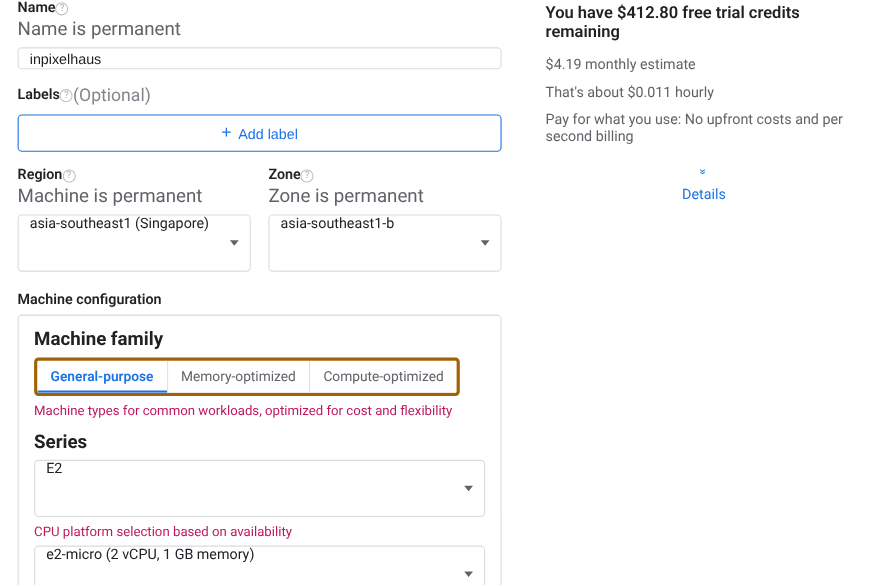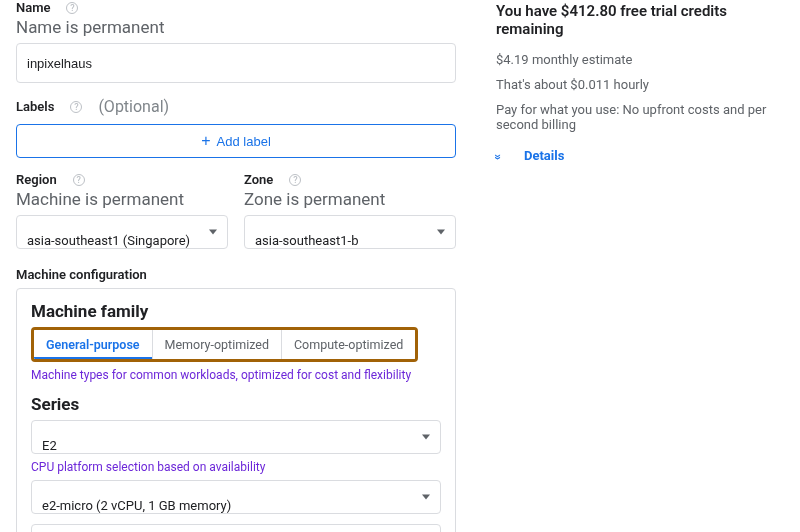--- a/index.html
+++ b/index.html
@@ -9,55 +9,55 @@
     font-size: 13px;
     color: #202124;
     background: #fff;
   }
   body { width: 800px; height: 532px; overflow: hidden; }
 
   .page { display: flex; padding: 0 16px; gap: 40px; }
   .left-col { width: 440px; flex-shrink: 0; }
   .right-col { flex: 1; padding-top: 2px; }
 
-  .field-label-row { display: flex; align-items: center; gap: 16px; margin-top: 0; }
+  .field-label-row { display: flex; align-items: center; gap: 0; margin-top: 0; }
   .field-label { font-weight: 600; color: #202124; font-size: 13px; }
   .help-icon {
     width: 12px; height: 12px; border-radius: 50%;
     border: 1px solid #bdc1c6; display: inline-flex;
     align-items: center; justify-content: center;
     font-size: 9px; color: #bdc1c6; font-weight: 500;
     cursor: default;
   }
   .optional { color: #80868b; font-size: 16px; }
   .sub-label { color: #5f6368; font-size: 17px; margin-top: 2px; }
 
   .text-input {
-    width: 100%; height: 40px; border: 1px solid #dadce0;
+    width: 100%; height: 20px; border: 1px solid #dadce0;
     border-radius: 4px; padding: 0 10px; font-size: 13px;
     color: #202124; margin-top: 6px; outline: none;
   }
 
   .add-label-btn {
     width: 100%; height: 34px; border: 1px solid #1a73e8;
     border-radius: 4px; background: #fff; color: #1a73e8;
     font-size: 13px; font-weight: 500; display: flex;
     align-items: center; justify-content: center; gap: 6px;
     cursor: pointer; margin-top: 8px;
   }
   .plus { font-size: 16px; line-height: 1; }
 
   .two-col { display: flex; gap: 16px; margin-top: 14px; }
   .two-col > div { flex: 1; }
 
   .select {
-    width: 100%; height: 34px; border: 1px solid #dadce0;
+    width: 100%; height: 52px; border: 1px solid #dadce0;
     border-radius: 4px; padding: 0 28px 0 10px; font-size: 13px;
     color: #202124; margin-top: 6px; background: #fff;
-    display: flex; align-items: flex-end; position: relative;
+    display: flex; align-items: flex-start; position: relative;
     cursor: pointer;
   }
   .select::after {
     content: ''; position: absolute; right: 10px; top: 50%;
     width: 0; height: 0; border-left: 4px solid transparent;
     border-right: 4px solid transparent; border-top: 5px solid #5f6368;
     transform: translateY(-50%);
   }
 
   .section-heading { font-weight: 600; font-size: 13px; margin-top: 18px; margin-bottom: 6px; }
@@ -70,30 +70,30 @@
   .inner-label { font-weight: 700; font-size: 17px; }
 
   .tabs { display: flex; border: 3px solid #a16207; border-radius: 4px; overflow: hidden; margin-top: 6px; width: fit-content; }
   .tab {
     padding: 7px 12px; font-size: 12.5px; color: #5f6368;
     border-right: 1px solid #dadce0; cursor: pointer; background: #fff;
   }
   .tab:last-child { border-right: none; }
   .tab.active { color: #1a73e8; font-weight: 600; box-shadow: inset 0 -2px 0 #1a73e8; }
 
-  .desc-text { color: #6d28d9; font-size: 12px; margin-top: 6px; }
+  .desc-text { color: #be185d; font-size: 12px; margin-top: 6px; }
 
   .spec-row-wrap { border: 1px solid #dadce0; border-radius: 4px; background:#fff; padding: 10px 12px; margin-top: 10px; display:flex; align-items:center; gap: 18px; }
   .chip-icon { width: 40px; height: 40px; flex-shrink: 0; }
   .spec-col { display:flex; flex-direction:column; gap:4px; min-width:80px; }
   .spec-head { font-size: 12px; color:#5f6368; }
 
   .expand-link {
-    display:flex; align-items:center; gap:24px; color:#1a73e8;
-    font-size:13px; font-weight:700; margin-top:12px; cursor:pointer;
+    display:flex; align-items:center; gap:8px; color:#1a73e8;
+    font-size:13px; font-weight:400; margin-top:12px; cursor:pointer;flex-direction:column;
   }
   .chevrons { color:#1a73e8; font-size:12px; letter-spacing:-2px; transform: rotate(90deg); display:inline-block; }
 
   
   .credits-headline { font-weight: 600; font-size: 15px; color:#202124; }
   .r-line { color:#5f6368; font-size:13px; margin-top:14px; }
   .r-line.small-gap { margin-top:10px; }
 </style>
 </head>
 <body>

